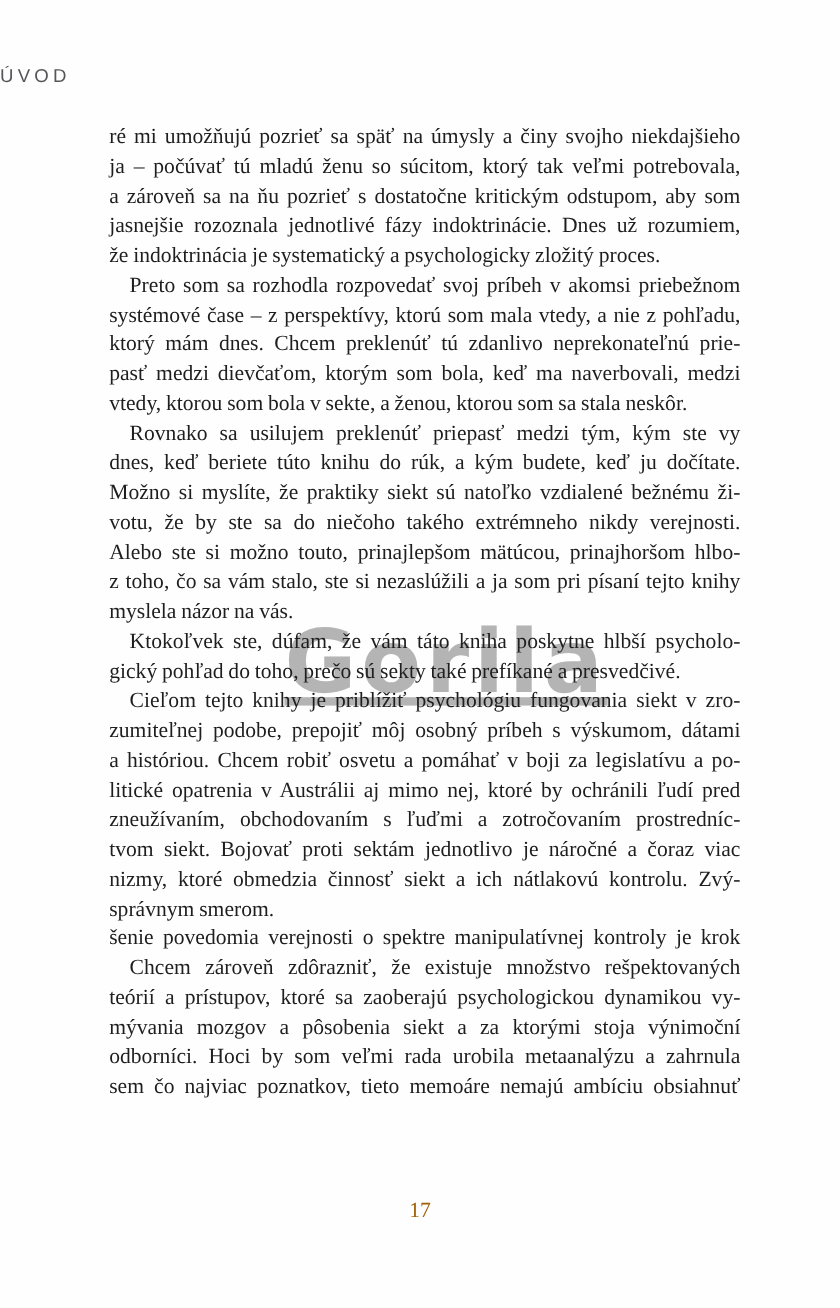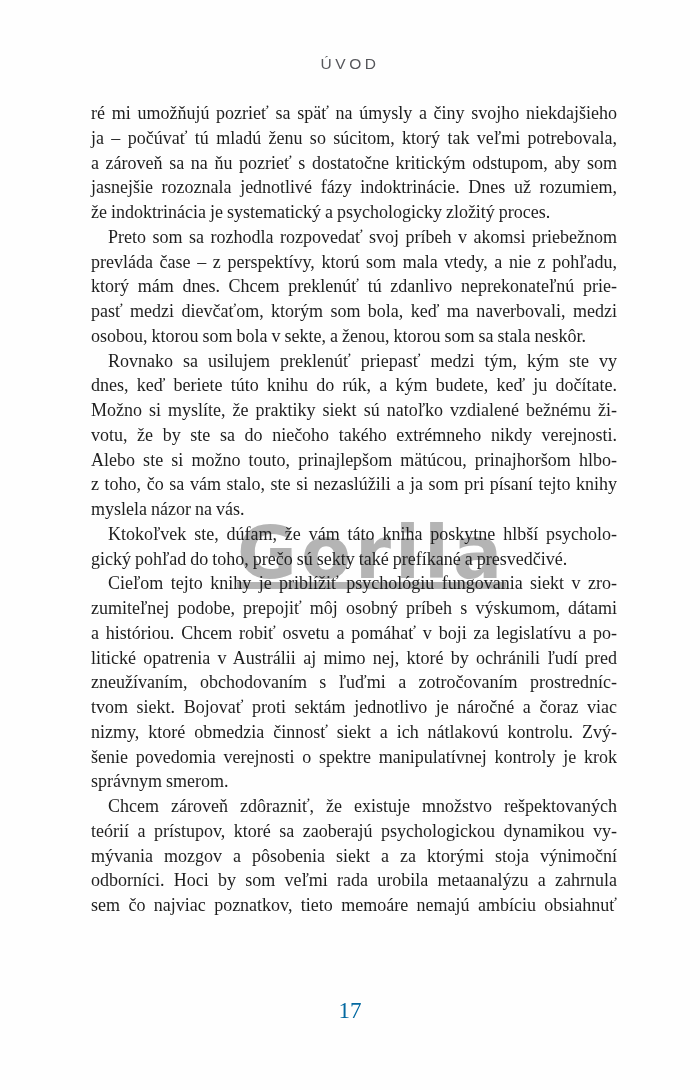--- a/index.html
+++ b/index.html
@@ -14,21 +14,21 @@
   .page {
     position: absolute;
     inset: 0;
     background: #fefefe;
   }
   .chapter-header {
     position: absolute;
     top: 55px;
     left: 0;
     width: 100%;
-    text-align: center;
+    text-align: left;
     font-family: "Liberation Sans", sans-serif;
     font-size: 15.5px;
     font-weight: 400;
     letter-spacing: 3.5px;
     color: #55565a;
     z-index: 2;
   }
   .watermark {
     position: absolute;
     left: 237px;
@@ -65,22 +65,22 @@
   }
   .line.pend { text-align-last: left; }
   .line.indent { text-indent: 17px; }
   .page-number {
     position: absolute;
     top: 998px;
     left: 0;
     width: 100%;
     text-align: center;
     font-family: "Liberation Serif", serif;
-    font-size: 23px;
-    color: #0369a1;
+    font-size: 18px;
+    color: #a16207;
     z-index: 2;
   }
 </style>
 </head>
 <body>
 
 <div class="page">
   <div class="chapter-header">ÚVOD</div>
 
   <div class="watermark">Gorila</div>
@@ -88,24 +88,24 @@
   <div class="text-block">
       <div class="paragraph">
         <div class="line">ré mi umožňujú pozrieť sa späť na úmysly a činy svojho niekdajšieho</div>
         <div class="line">ja – počúvať tú mladú ženu so súcitom, ktorý tak veľmi potrebovala,</div>
         <div class="line">a zároveň sa na ňu pozrieť s dostatočne kritickým odstupom, aby som</div>
         <div class="line">jasnejšie rozoznala jednotlivé fázy indoktrinácie. Dnes už rozumiem,</div>
         <div class="line pend">že indoktrinácia je systematický a psychologicky zložitý proces.</div>
       </div>
       <div class="paragraph">
         <div class="line indent">Preto som sa rozhodla rozpovedať svoj príbeh v akomsi priebežnom</div>
-        <div class="line">prevláda čase – z perspektívy, ktorú som mala vtedy, a nie z pohľadu,</div>
+        <div class="line">systémové čase – z perspektívy, ktorú som mala vtedy, a nie z pohľadu,</div>
         <div class="line">ktorý mám dnes. Chcem preklenúť tú zdanlivo neprekonateľnú prie-</div>
         <div class="line">pasť medzi dievčaťom, ktorým som bola, keď ma naverbovali, medzi</div>
-        <div class="line pend">osobou, ktorou som bola v sekte, a ženou, ktorou som sa stala neskôr.</div>
+        <div class="line pend">vtedy, ktorou som bola v sekte, a ženou, ktorou som sa stala neskôr.</div>
       </div>
       <div class="paragraph">
         <div class="line indent">Rovnako sa usilujem preklenúť priepasť medzi tým, kým ste vy</div>
         <div class="line">dnes, keď beriete túto knihu do rúk, a kým budete, keď ju dočítate.</div>
         <div class="line">Možno si myslíte, že praktiky siekt sú natoľko vzdialené bežnému ži-</div>
         <div class="line">votu, že by ste sa do niečoho takého extrémneho nikdy verejnosti.</div>
         <div class="line">Alebo ste si možno touto, prinajlepšom mätúcou, prinajhoršom hlbo-</div>
         <div class="line">z toho, čo sa vám stalo, ste si nezaslúžili a ja som pri písaní tejto knihy</div>
         <div class="line pend">myslela názor na vás.</div>
       </div>
@@ -114,22 +114,22 @@
         <div class="line pend">gický pohľad do toho, prečo sú sekty také prefíkané a presvedčivé.</div>
       </div>
       <div class="paragraph">
         <div class="line indent">Cieľom tejto knihy je priblížiť psychológiu fungovania siekt v zro-</div>
         <div class="line">zumiteľnej podobe, prepojiť môj osobný príbeh s výskumom, dátami</div>
         <div class="line">a históriou. Chcem robiť osvetu a pomáhať v boji za legislatívu a po-</div>
         <div class="line">litické opatrenia v Austrálii aj mimo nej, ktoré by ochránili ľudí pred</div>
         <div class="line">zneužívaním, obchodovaním s ľuďmi a zotročovaním prostredníc-</div>
         <div class="line">tvom siekt. Bojovať proti sektám jednotlivo je náročné a čoraz viac</div>
         <div class="line">nizmy, ktoré obmedzia činnosť siekt a ich nátlakovú kontrolu. Zvý-</div>
+        <div class="line pend">správnym smerom.</div>
         <div class="line">šenie povedomia verejnosti o spektre manipulatívnej kontroly je krok</div>
-        <div class="line pend">správnym smerom.</div>
       </div>
       <div class="paragraph">
         <div class="line indent">Chcem zároveň zdôrazniť, že existuje množstvo rešpektovaných</div>
         <div class="line">teórií a prístupov, ktoré sa zaoberajú psychologickou dynamikou vy-</div>
         <div class="line">mývania mozgov a pôsobenia siekt a za ktorými stoja výnimoční</div>
         <div class="line">odborníci. Hoci by som veľmi rada urobila metaanalýzu a zahrnula</div>
         <div class="line">sem čo najviac poznatkov, tieto memoáre nemajú ambíciu obsiahnuť</div>
       </div>
     </div>
 

